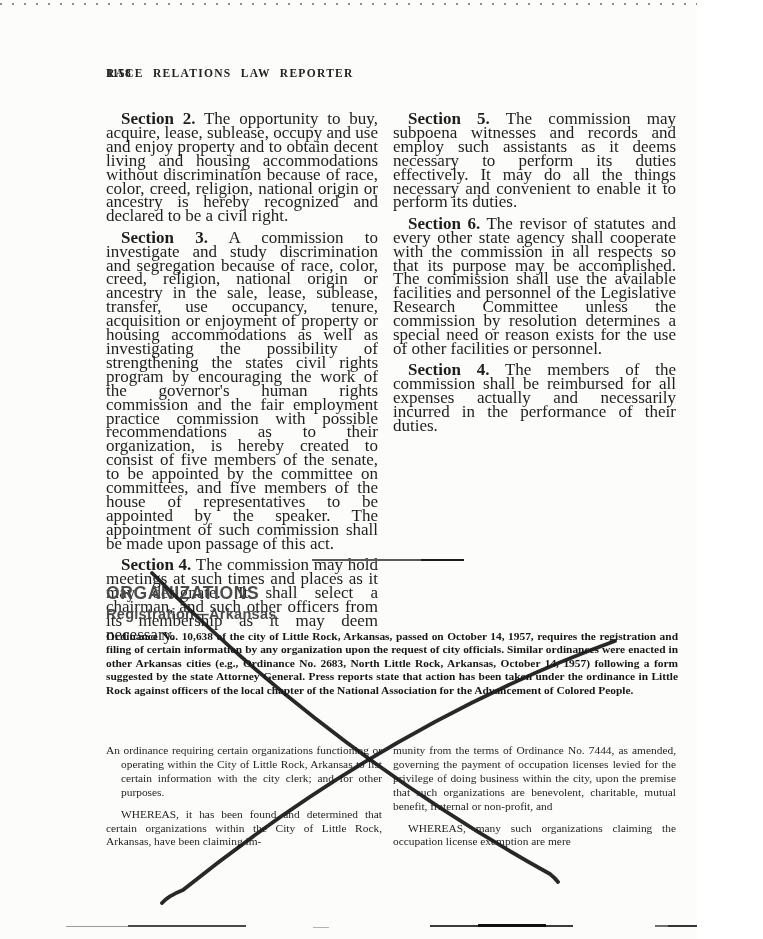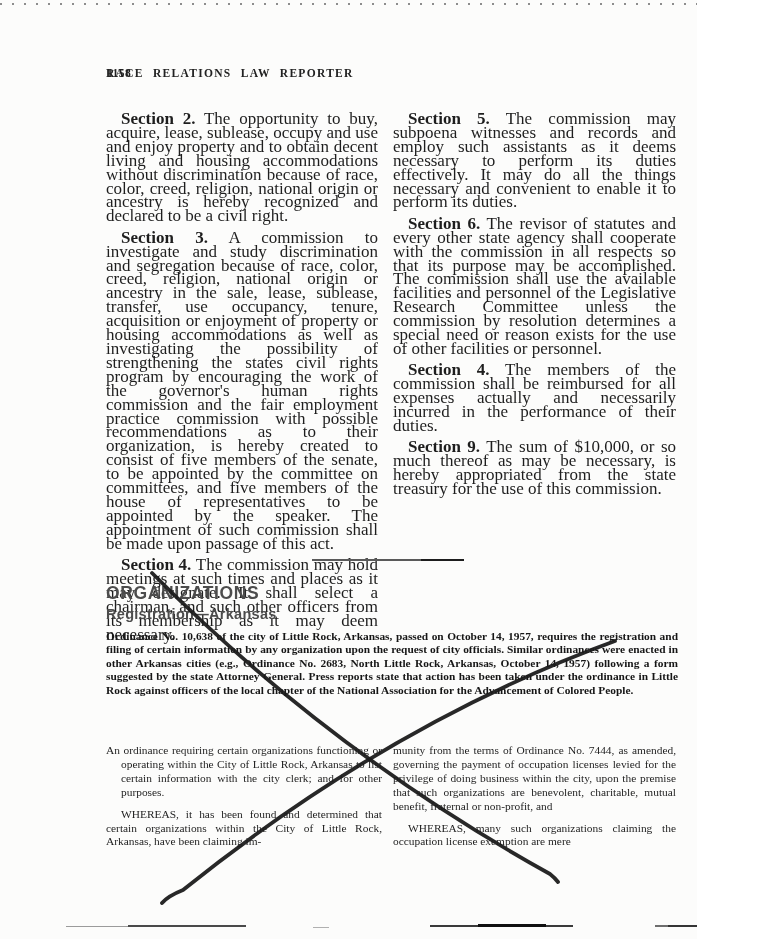--- a/index.html
+++ b/index.html
@@ -79,22 +79,20 @@
       <span>The commission may hold meetings at such times and places as it may designate. It shall select a chairman, and such other officers from its membership as it may deem necessary.</span></p>
   </div>
 
   <div class="abs col col-right">
     <p class="sec"><b>Section 5.</b>
       <span>The commission may subpoena witnesses and records and employ such assistants as it deems necessary to perform its duties effectively. It may do all the things necessary and convenient to enable it to perform its duties.</span></p>
     <p class="sec"><b>Section 6.</b>
       <span>The revisor of statutes and every other state agency shall cooperate with the commission in all respects so that its purpose may be accomplished. The commission shall use the available facilities and personnel of the Legislative Research Committee unless the commission by resolution determines a special need or reason exists for the use of other facilities or personnel.</span></p>
     <p class="sec"><b>Section 4.</b>
       <span>The members of the commission shall be reimbursed for all expenses actually and necessarily incurred in the performance of their duties.</span></p>
-    <p class="sec"><b>Section 9.</b>
-      <span>The sum of $10,000, or so much thereof as may be necessary, is hereby appropriated from the state treasury for the use of this commission.</span></p>
   </div>
 
   <div class="abs divider"></div>
 
   <div class="abs heading-block">
     <h1 class="category">ORGANIZATIONS</h1>
     <h2 class="subtitle">Registration—Arkansas</h2>
   </div>
 
   <div class="abs abstract">Ordinance No. 10,638 of the city of Little Rock, Arkansas, passed on October 14, 1957, requires the registration and filing of certain information by any organization upon the request of city officials.  Similar ordinances were enacted in other Arkansas cities (e.g., Ordinance No. 2683, North Little Rock, Arkansas, October 14, 1957) following a form suggested by the state Attorney General.  Press reports state that action has been taken under the ordinance in Little Rock against officers of the local chapter of the National Association for the Advancement of Colored People.</div>

